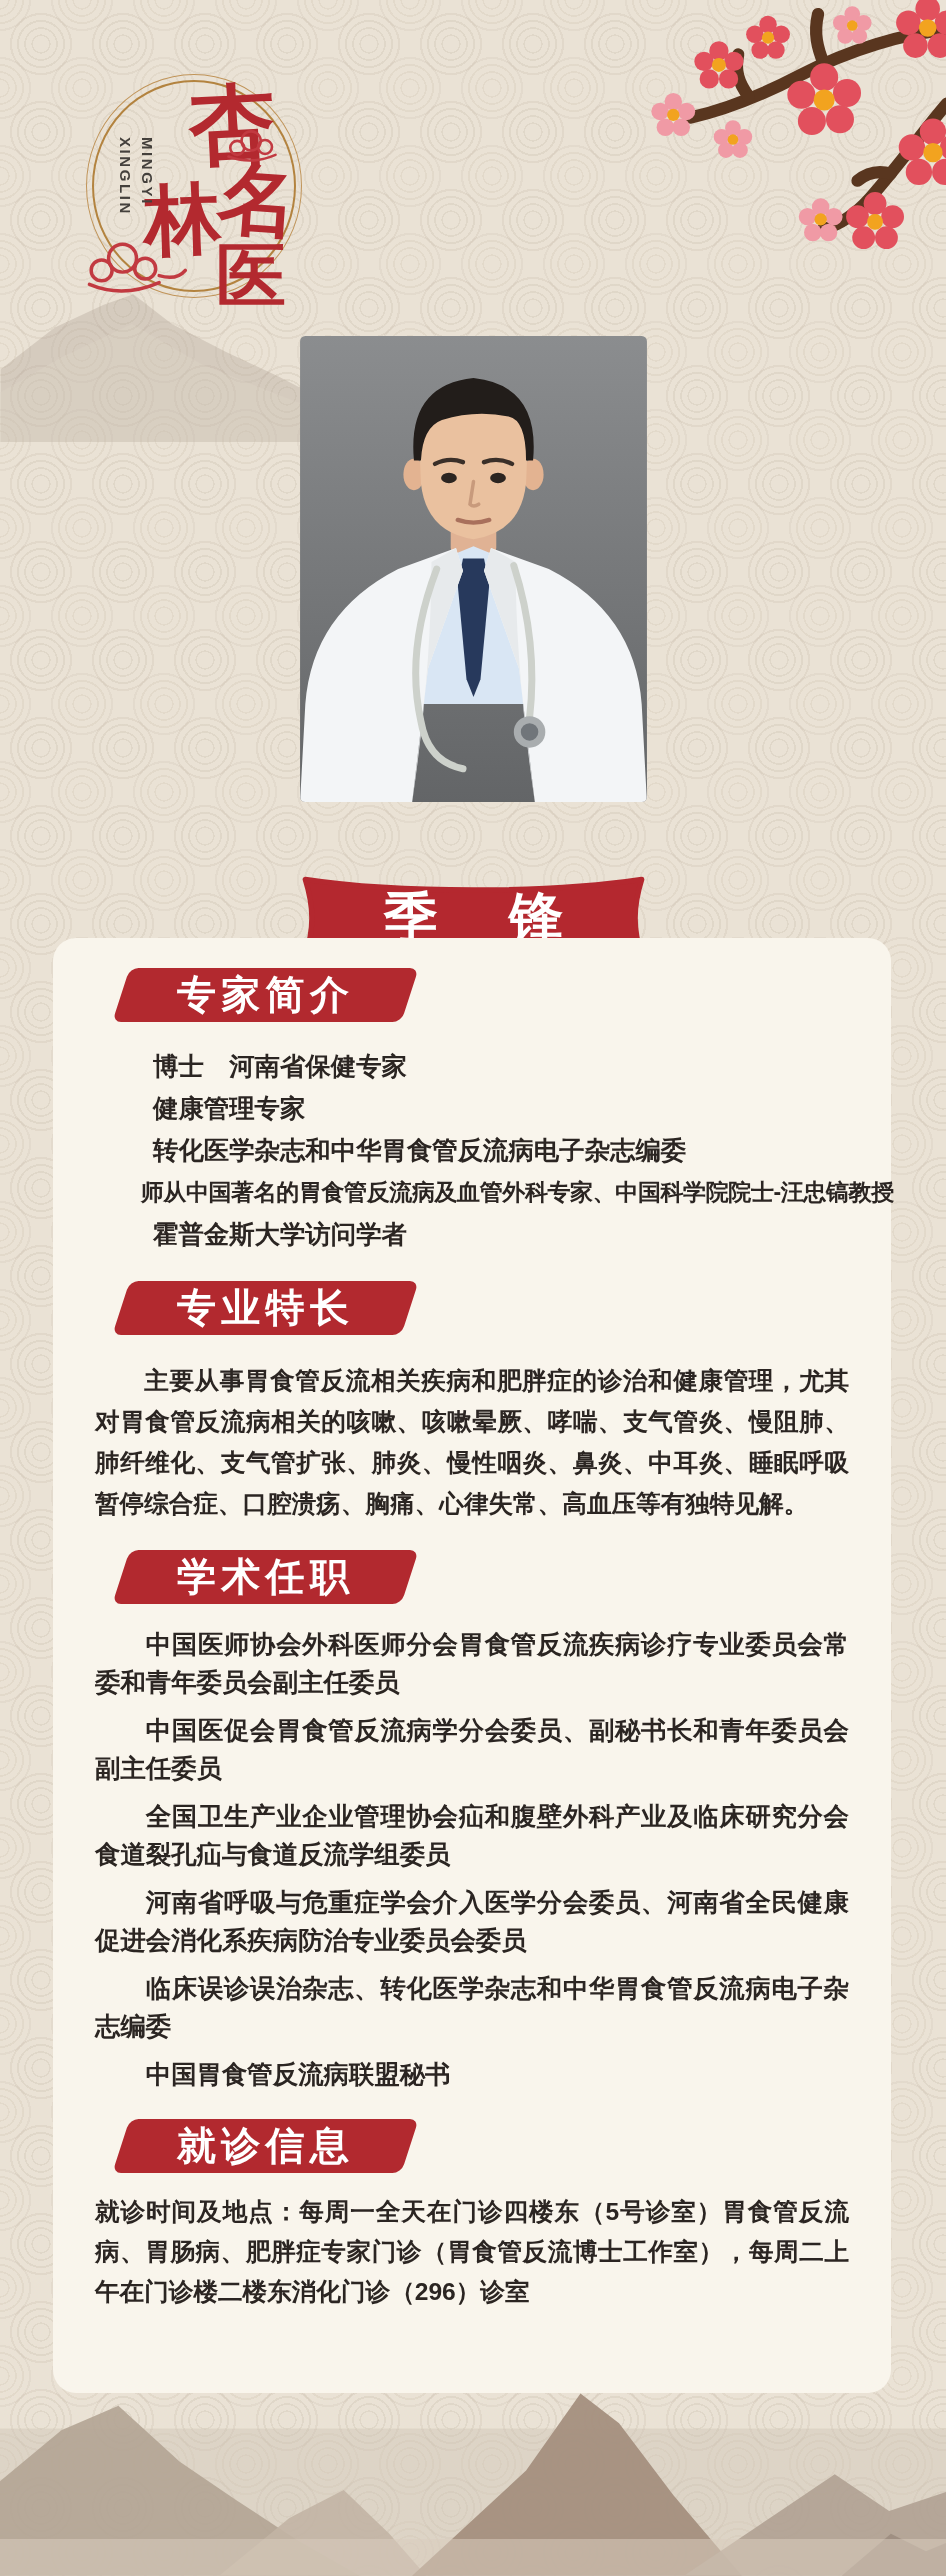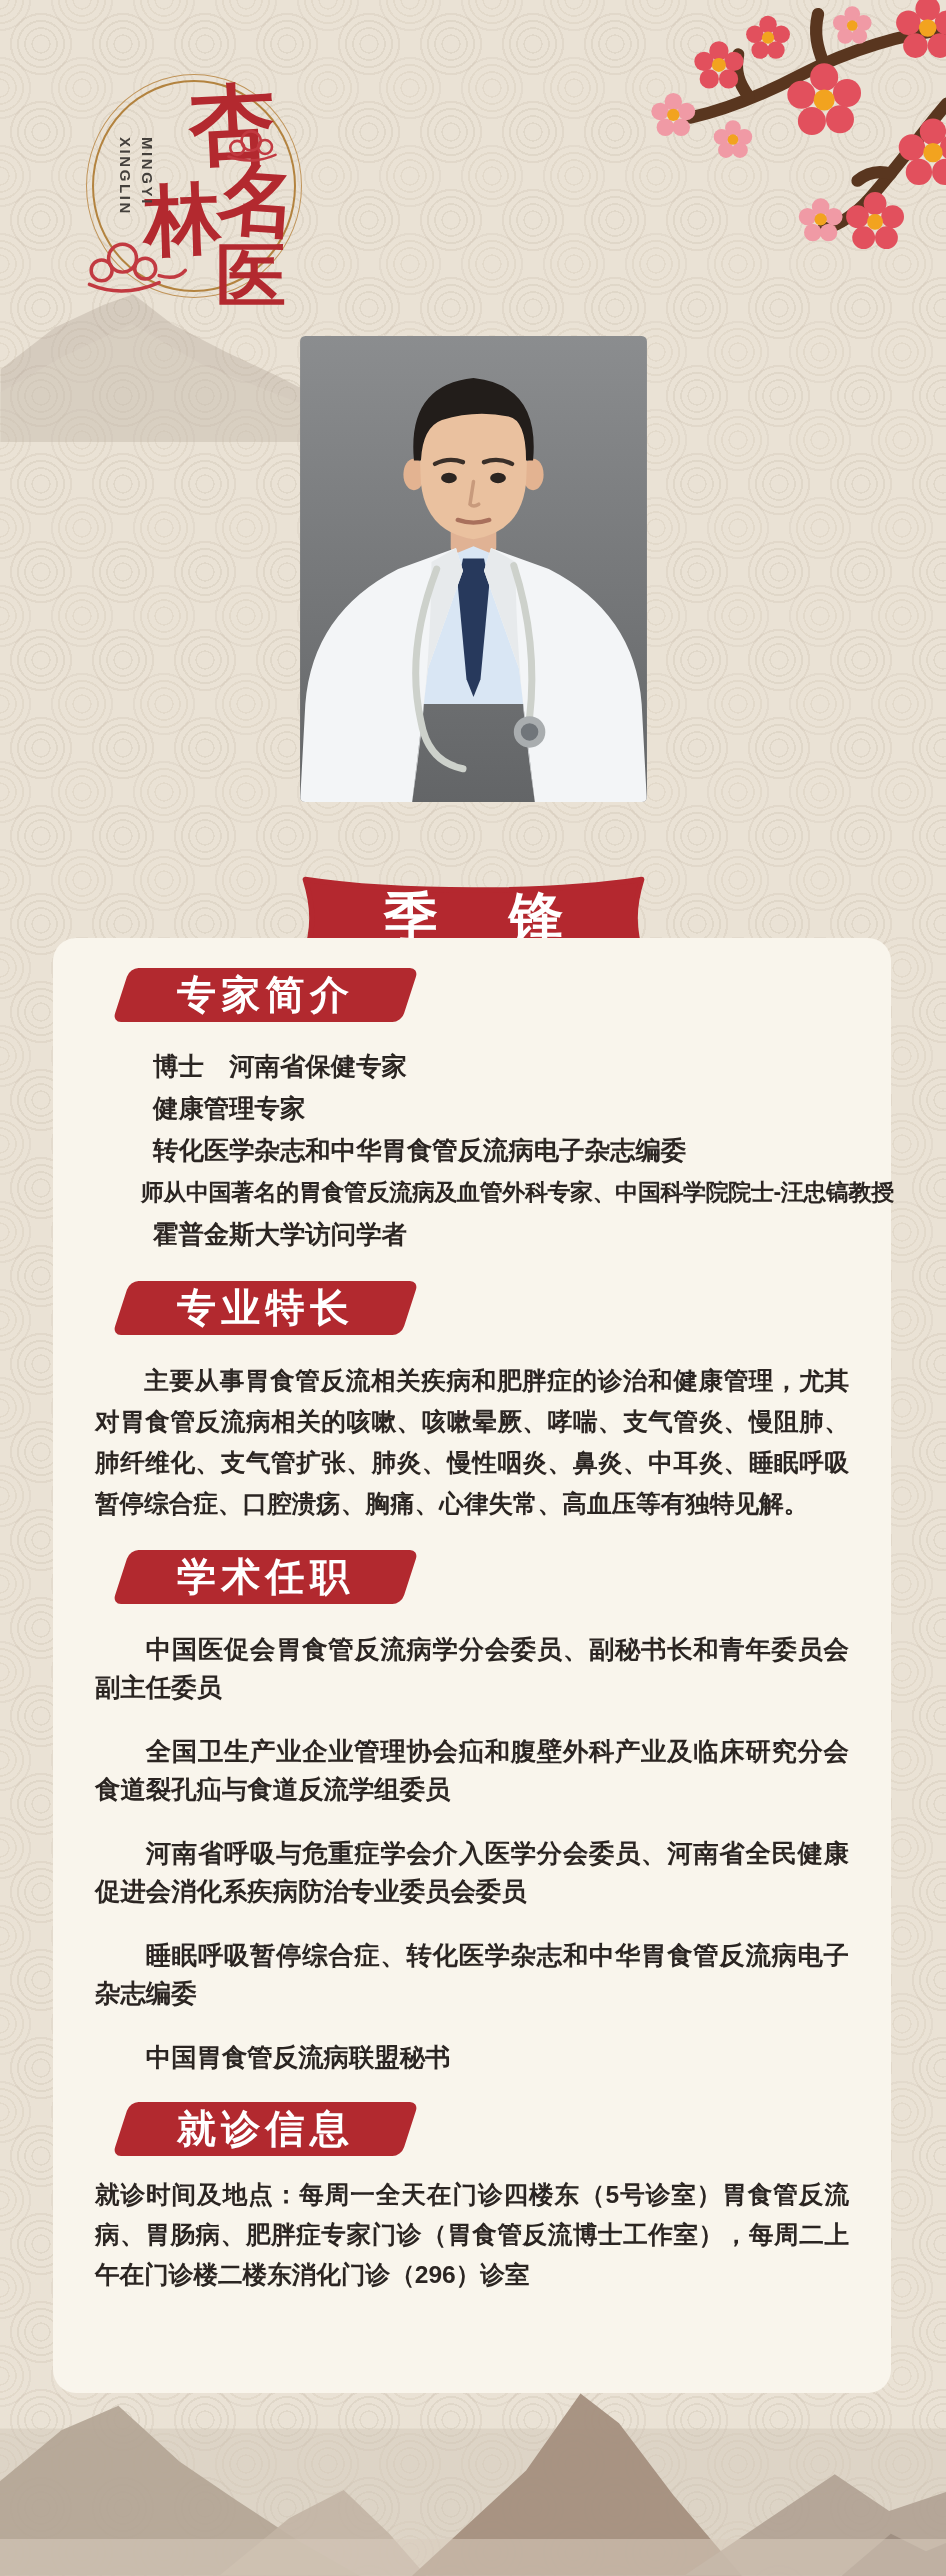--- a/index.html
+++ b/index.html
@@ -47,21 +47,21 @@
   .card{left:53px;top:938px;width:838px;height:1455px;background:#f9f5ec;border-radius:23px;
     box-sizing:border-box;padding:30px 42px 0 42px;color:#2b2522;}
   .sec-banner{height:54px;width:289px;background:#b2292f;border-radius:8.8px;
     transform:skewX(-18deg);margin-left:26px;display:flex;align-items:center;justify-content:center;}
   .sec-banner + *{clear:both;}
   .sec-banner .t{transform:skewX(18deg);color:#ffffff;font-size:39px;font-weight:bold;letter-spacing:5.3px;white-space:nowrap;}
   .mt{margin-top:26px;}
   .intro-list{margin:23px 0 0 58px;font-size:25.4px;line-height:42px;font-weight:600;}
   .intro-list .squeeze{font-size:23px;letter-spacing:-0.4px;white-space:nowrap;margin-left:-12.3px;}
   .para{margin-top:24.6px;font-size:24.6px;line-height:41px;text-align:justify;text-indent:2em;font-weight:600;}
-  .acad-item{margin-top:26px;font-size:25.4px;line-height:38px;text-align:justify;text-indent:2em;font-weight:600;}
+  .acad-item{margin-top:10px;font-size:25.4px;line-height:38px;text-align:justify;text-indent:2em;font-weight:600;}
   .acad-item.first{margin-top:21px;}
   .visit-para{margin-top:19px;font-size:24.6px;line-height:40px;text-align:justify;font-weight:600;}
 
   
   .mtn-bottom{left:0;top:2367px;width:947px;height:209px;}
 </style>
 </head>
 <body>
 
 <div class="poster">
@@ -261,24 +261,25 @@
 
     <div class="sec-banner mt">
       <span class="t">专业特长</span>
     </div>
     <div class="para">主要从事胃食管反流相关疾病和肥胖症的诊治和健康管理，尤其对胃食管反流病相关的咳嗽、咳嗽晕厥、哮喘、支气管炎、慢阻肺、肺纤维化、支气管扩张、肺炎、慢性咽炎、鼻炎、中耳炎、睡眠呼吸暂停综合症、口腔溃疡、胸痛、心律失常、高血压等有独特见解。</div>
 
     <div class="sec-banner mt">
       <span class="t">学术任职</span>
     </div>
     <div>
+      <div class="acad-item first">中国医师协会外科医师分会胃食管反流疾病诊疗专业委员会常委和青年委员会副主任委员</div>
       <div class="acad-item">中国医促会胃食管反流病学分会委员、副秘书长和青年委员会副主任委员</div>
       <div class="acad-item">全国卫生产业企业管理协会疝和腹壁外科产业及临床研究分会食道裂孔疝与食道反流学组委员</div>
       <div class="acad-item">河南省呼吸与危重症学会介入医学分会委员、河南省全民健康促进会消化系疾病防治专业委员会委员</div>
-      <div class="acad-item">睡眠呼吸暂停综合症、转化医学杂志和中华胃食管反流病电子杂志编委</div>
+      <div class="acad-item">临床误诊误治杂志、转化医学杂志和中华胃食管反流病电子杂志编委</div>
       <div class="acad-item">中国胃食管反流病联盟秘书</div>
     </div>
 
     <div class="sec-banner mt">
       <span class="t">就诊信息</span>
     </div>
     <div class="visit-para">就诊时间及地点：每周一全天在门诊四楼东（5号诊室）胃食管反流病、胃肠病、肥胖症专家门诊（胃食管反流博士工作室），每周二上午在门诊楼二楼东消化门诊（296）诊室</div>
 
   </div>
 

